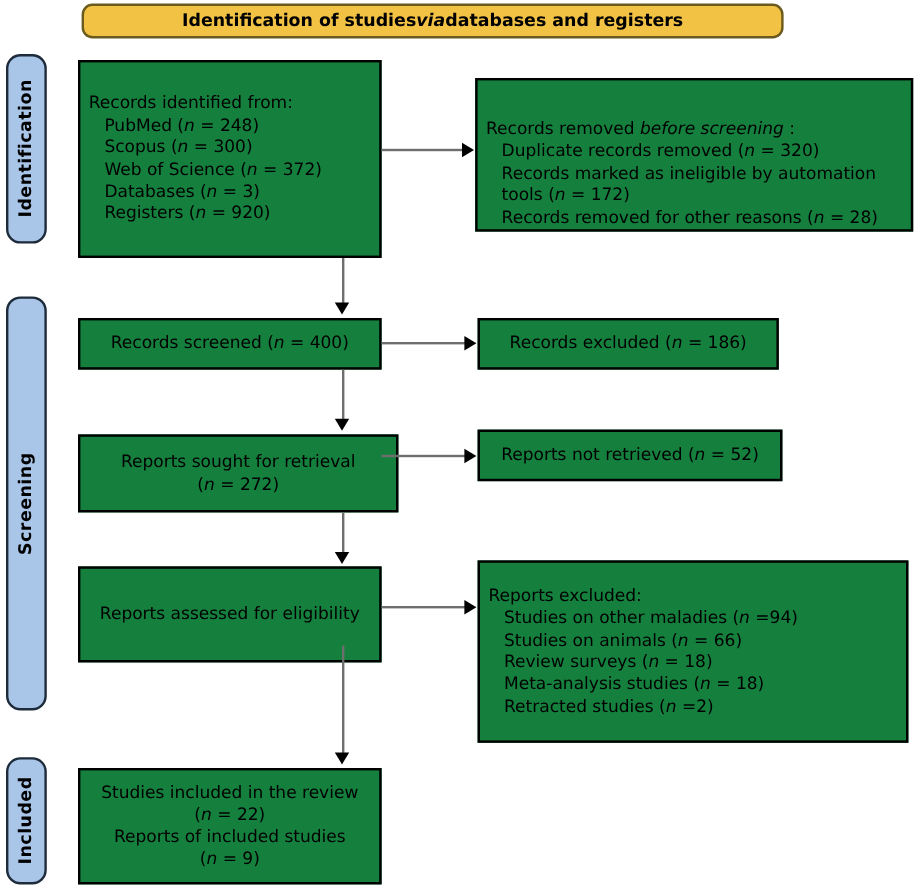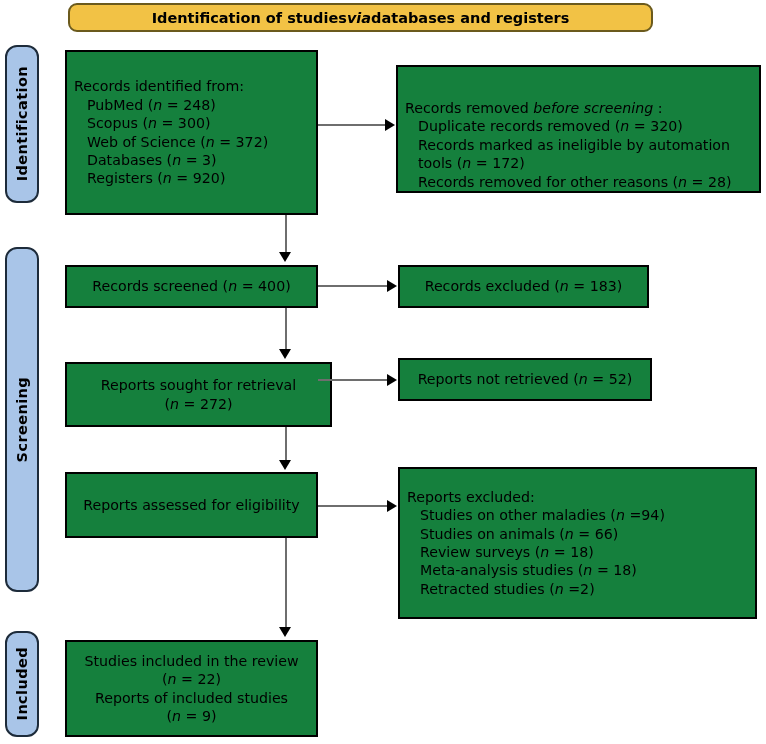--- a/index.html
+++ b/index.html
@@ -96,21 +96,21 @@
   em.it { font-style: italic; }
   i.nvar { font-style: italic; }
 
   
   #box-identified      { left: 65px;  top: 50px;  width: 253px; height: 165px; }
   #box-removed         { left: 396px; top: 65px;  width: 365px; height: 128px; align-items: flex-end; }
   #box-screened        { left: 65px;  top: 265px; width: 253px; height: 43px;  }
   #box-excluded        { left: 398px; top: 265px; width: 251px; height: 43px;  }
   #box-sought          { left: 65px;  top: 362px; width: 267px; height: 65px;  }
   #box-notretrieved    { left: 398px; top: 358px; width: 254px; height: 43px;  }
-  #box-assessed        { left: 65px;  top: 472px; width: 253px; height: 66px;  }
+  #box-assessed        { left: 65px;  top: 472px; width: 253px; height: 80px;  }
   #box-repexcluded     { left: 398px; top: 467px; width: 359px; height: 152px; }
   #box-included        { left: 65px;  top: 640px; width: 253px; height: 97px;  }
 
   
   .conn { position: absolute; }
   .conn-line-v { width: 2px; background: #6e6e6e; }
   .conn-line-h { height: 2px; background: #6e6e6e; }
   .arrow-down {
     width: 0; height: 0;
     border-left: 6px solid transparent;
@@ -192,21 +192,21 @@
   </div>
 
   <div class="flow-box box-center" id="box-screened">
     <div class="inner">
       <span class="ln"><span>Records screened</span> (<i class="nvar">n</i> = <span>400</span>)</span>
     </div>
   </div>
 
   <div class="flow-box box-center" id="box-excluded">
     <div class="inner">
-      <span class="ln"><span>Records excluded</span> (<i class="nvar">n</i> = <span>183</span>)</span>
+      <span class="ln"><span>Records excluded</span> (<i class="nvar">n</i> = <span>186</span>)</span>
     </div>
   </div>
 
   <div class="flow-box box-center" id="box-sought">
     <div class="inner">
       <span class="ln">Reports sought for retrieval</span>
       <span class="ln">(<i class="nvar">n</i> = <span>272</span>)</span>
     </div>
   </div>
 

